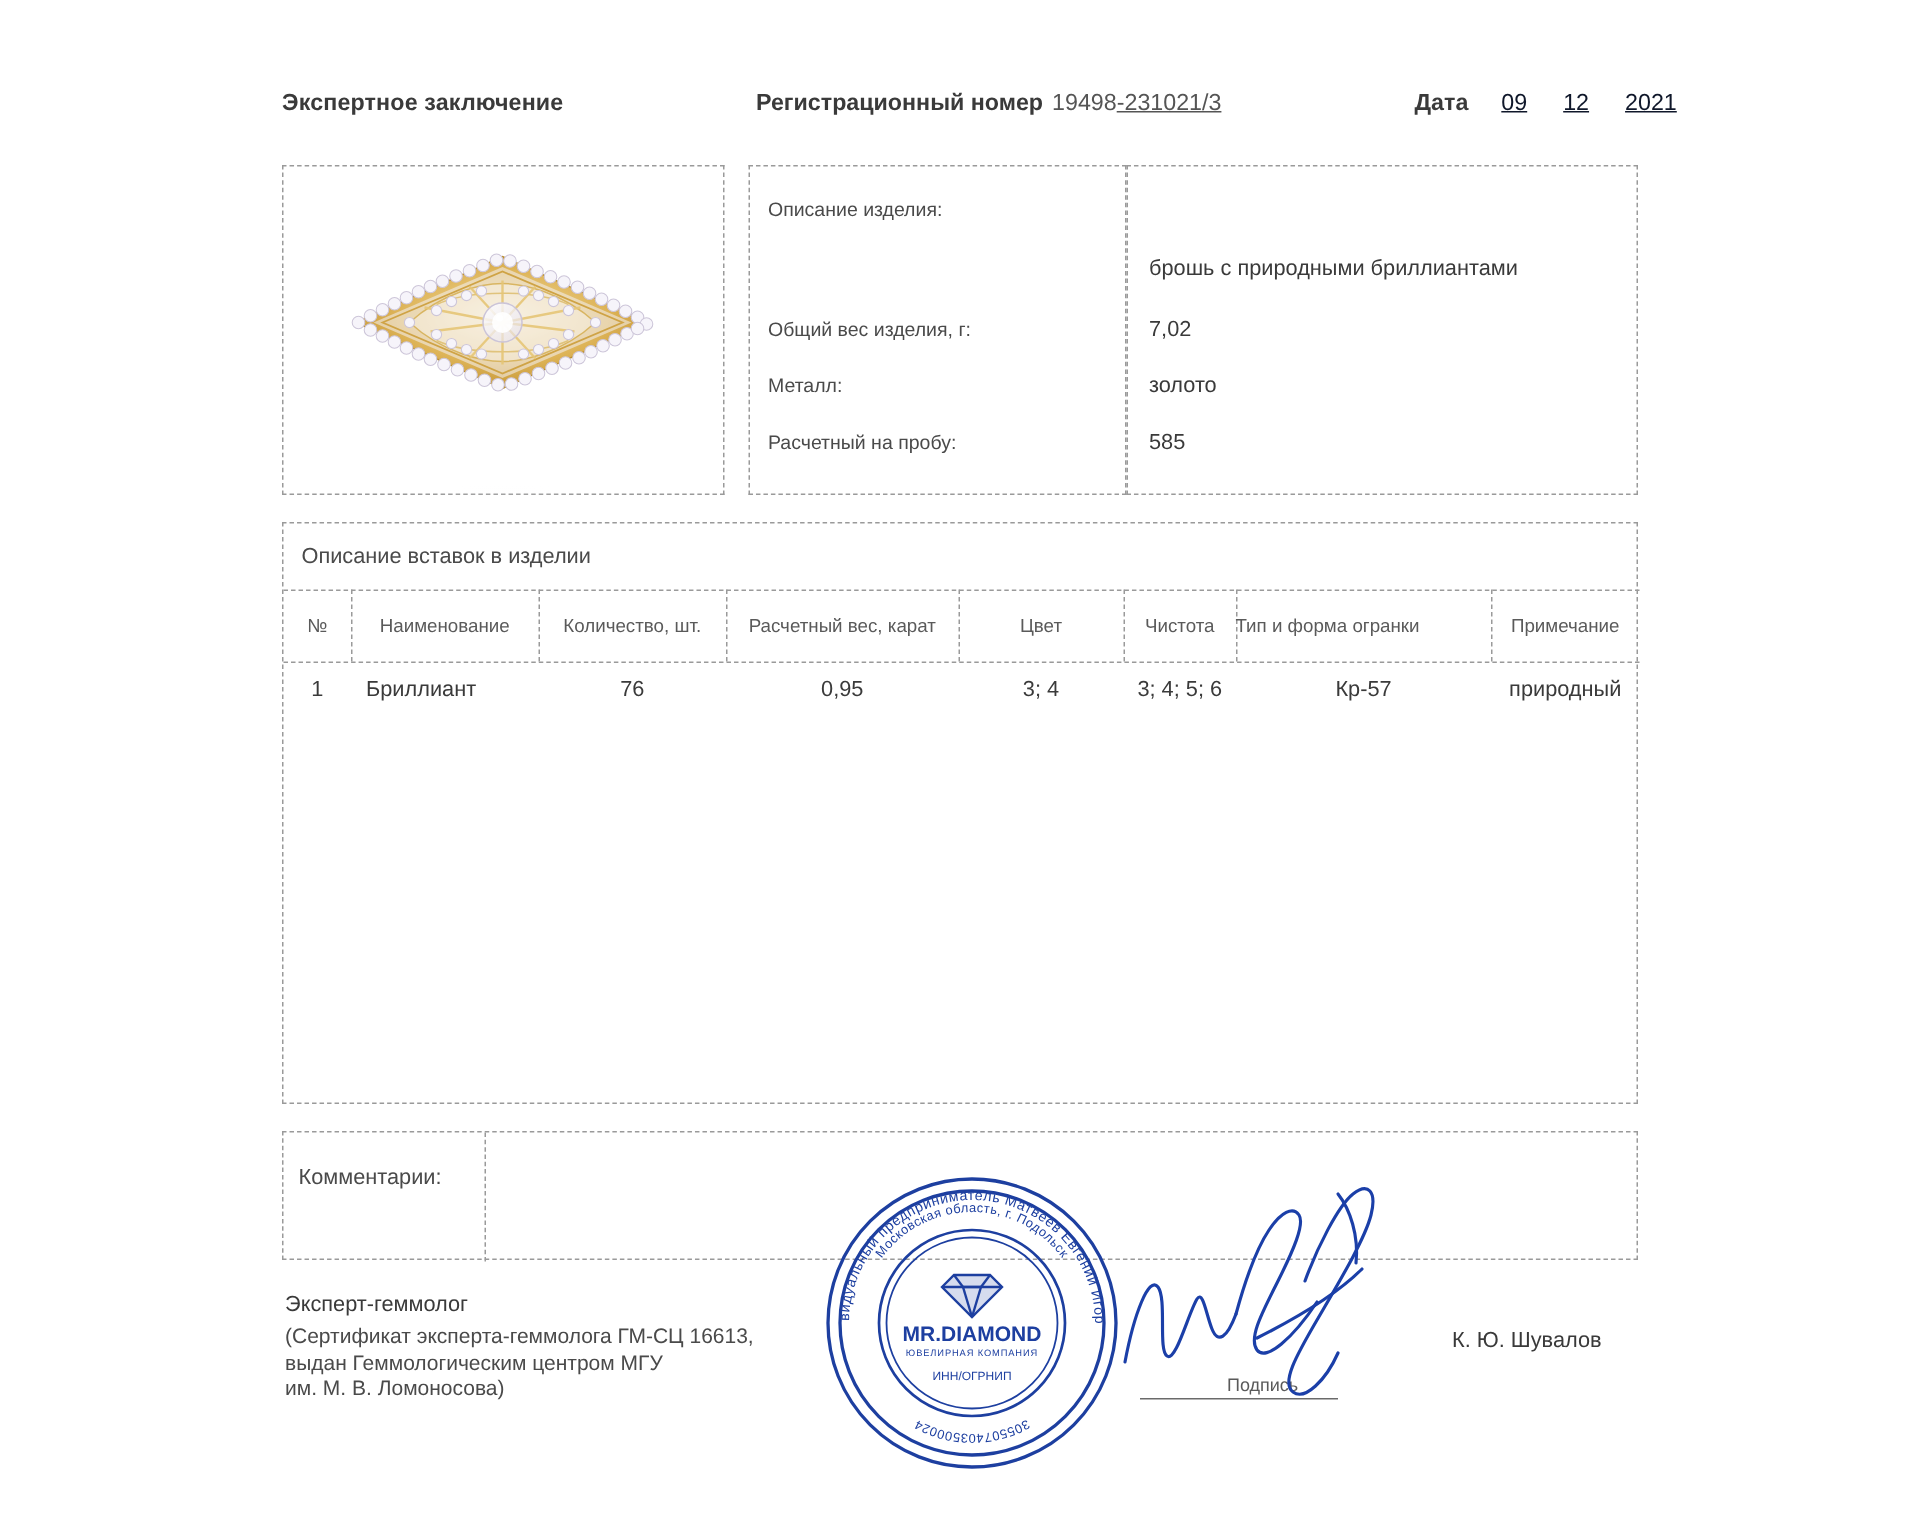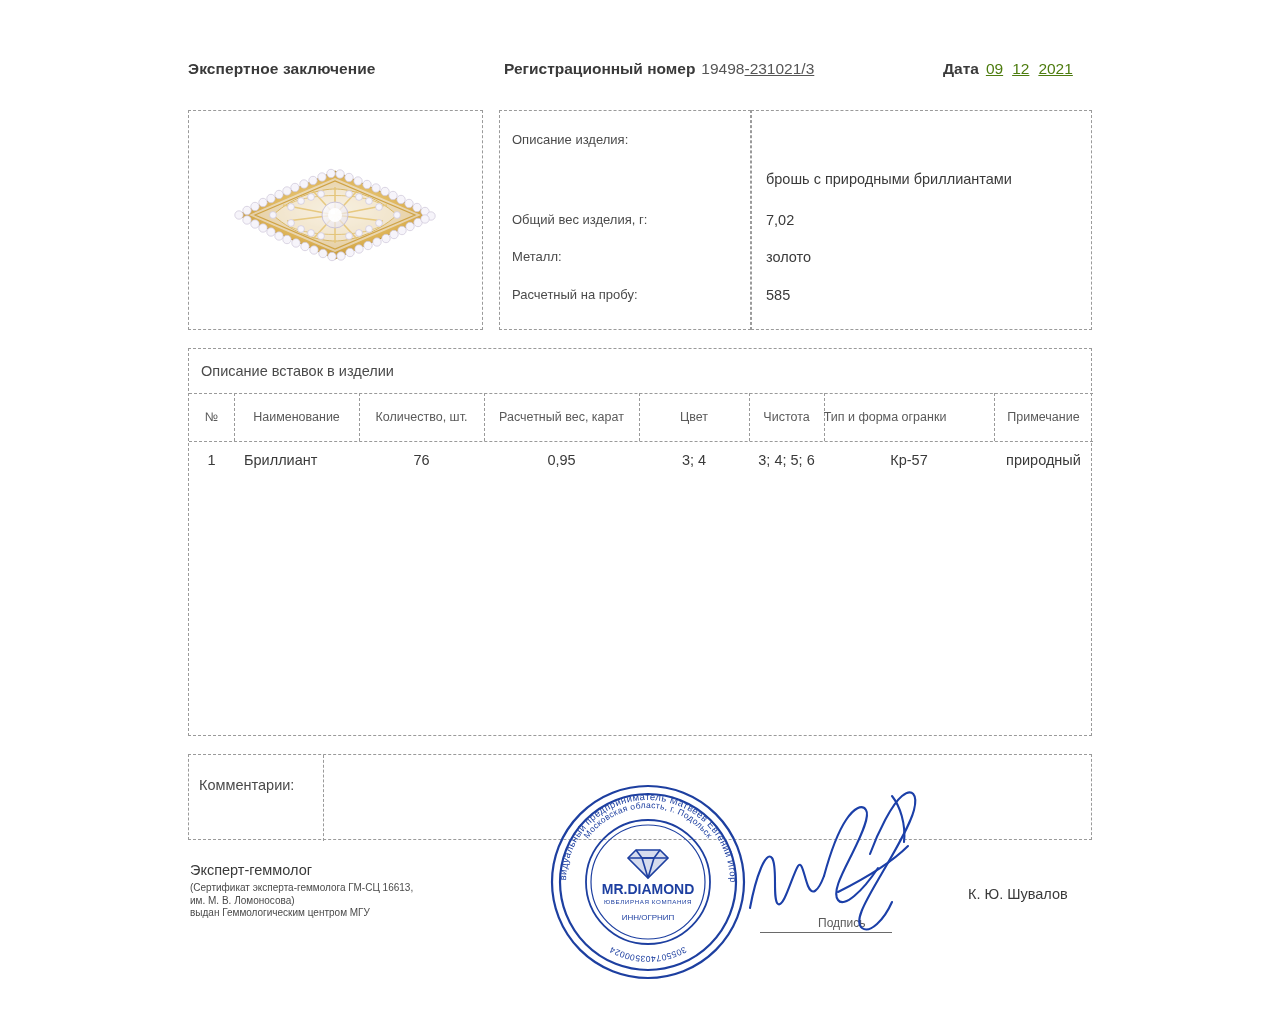--- a/index.html
+++ b/index.html
@@ -51,30 +51,30 @@
   .header .h-reg .val {
     font-size: 15.5px;
     color: #555;
   }
   .header .h-reg .val .u { text-decoration: underline; }
   .header .h-date {
     position: absolute;
     left: 755px;
     display: flex;
     align-items: baseline;
-    gap: 5px;
+    gap: 20px;
   }
   .header .h-date .lbl {
     font-weight: bold;
     font-size: 15.5px;
     color: #3a3a3a;
   }
   .header .h-date .d {
     font-size: 15.5px;
-    color: #4d7c0f;
+    color: #0f172a;
     text-decoration: underline;
     padding: 0 2px;
   }
 
   
   .box {
     position: absolute;
     border: 1px dashed #9a9a9a;
     background: transparent;
   }
@@ -183,21 +183,21 @@
   
   .footer-expert {
     position: absolute;
     left: 190px; top: 862px;
     font-size: 14.5px;
     color: #3a3a3a;
   }
   .footer-cert {
     position: absolute;
     left: 190px; top: 882px;
-    font-size: 10px;
+    font-size: 14px;
     color: #4a4a4a;
     line-height: 1.25;
     width: 360px;
   }
   .footer-name {
     position: absolute;
     left: 968px; top: 886px;
     font-size: 14.5px;
     color: #3a3a3a;
   }
@@ -419,22 +419,22 @@
 
   <div class="comments-box">
     <div class="comments-vline"></div>
     <span class="comments-label">Комментарии:</span>
     <span class="field-value" style="left:146px; top:22px;"></span>
   </div>
 
   <span class="footer-expert">Эксперт-геммолог</span>
   <div class="footer-cert">
     <div>(Сертификат эксперта-геммолога ГМ-СЦ 16613,</div>
+    <div>выдан Геммологическим центром МГУ</div>
     <div>им. М. В. Ломоносова)</div>
-    <div>выдан Геммологическим центром МГУ</div>
   </div>
   <span class="footer-name">К. Ю. Шувалов</span>
   <span class="footer-signlabel">Подпись</span>
   <div class="sign-underline"></div>
 
   <div class="stamp">
     <svg width="200" height="200" viewBox="0 0 200 200">
       <g fill="none" stroke="#1d3fa0" stroke-width="2.2">
         <circle cx="100" cy="100" r="96"></circle>
         <circle cx="100" cy="100" r="88"></circle>

